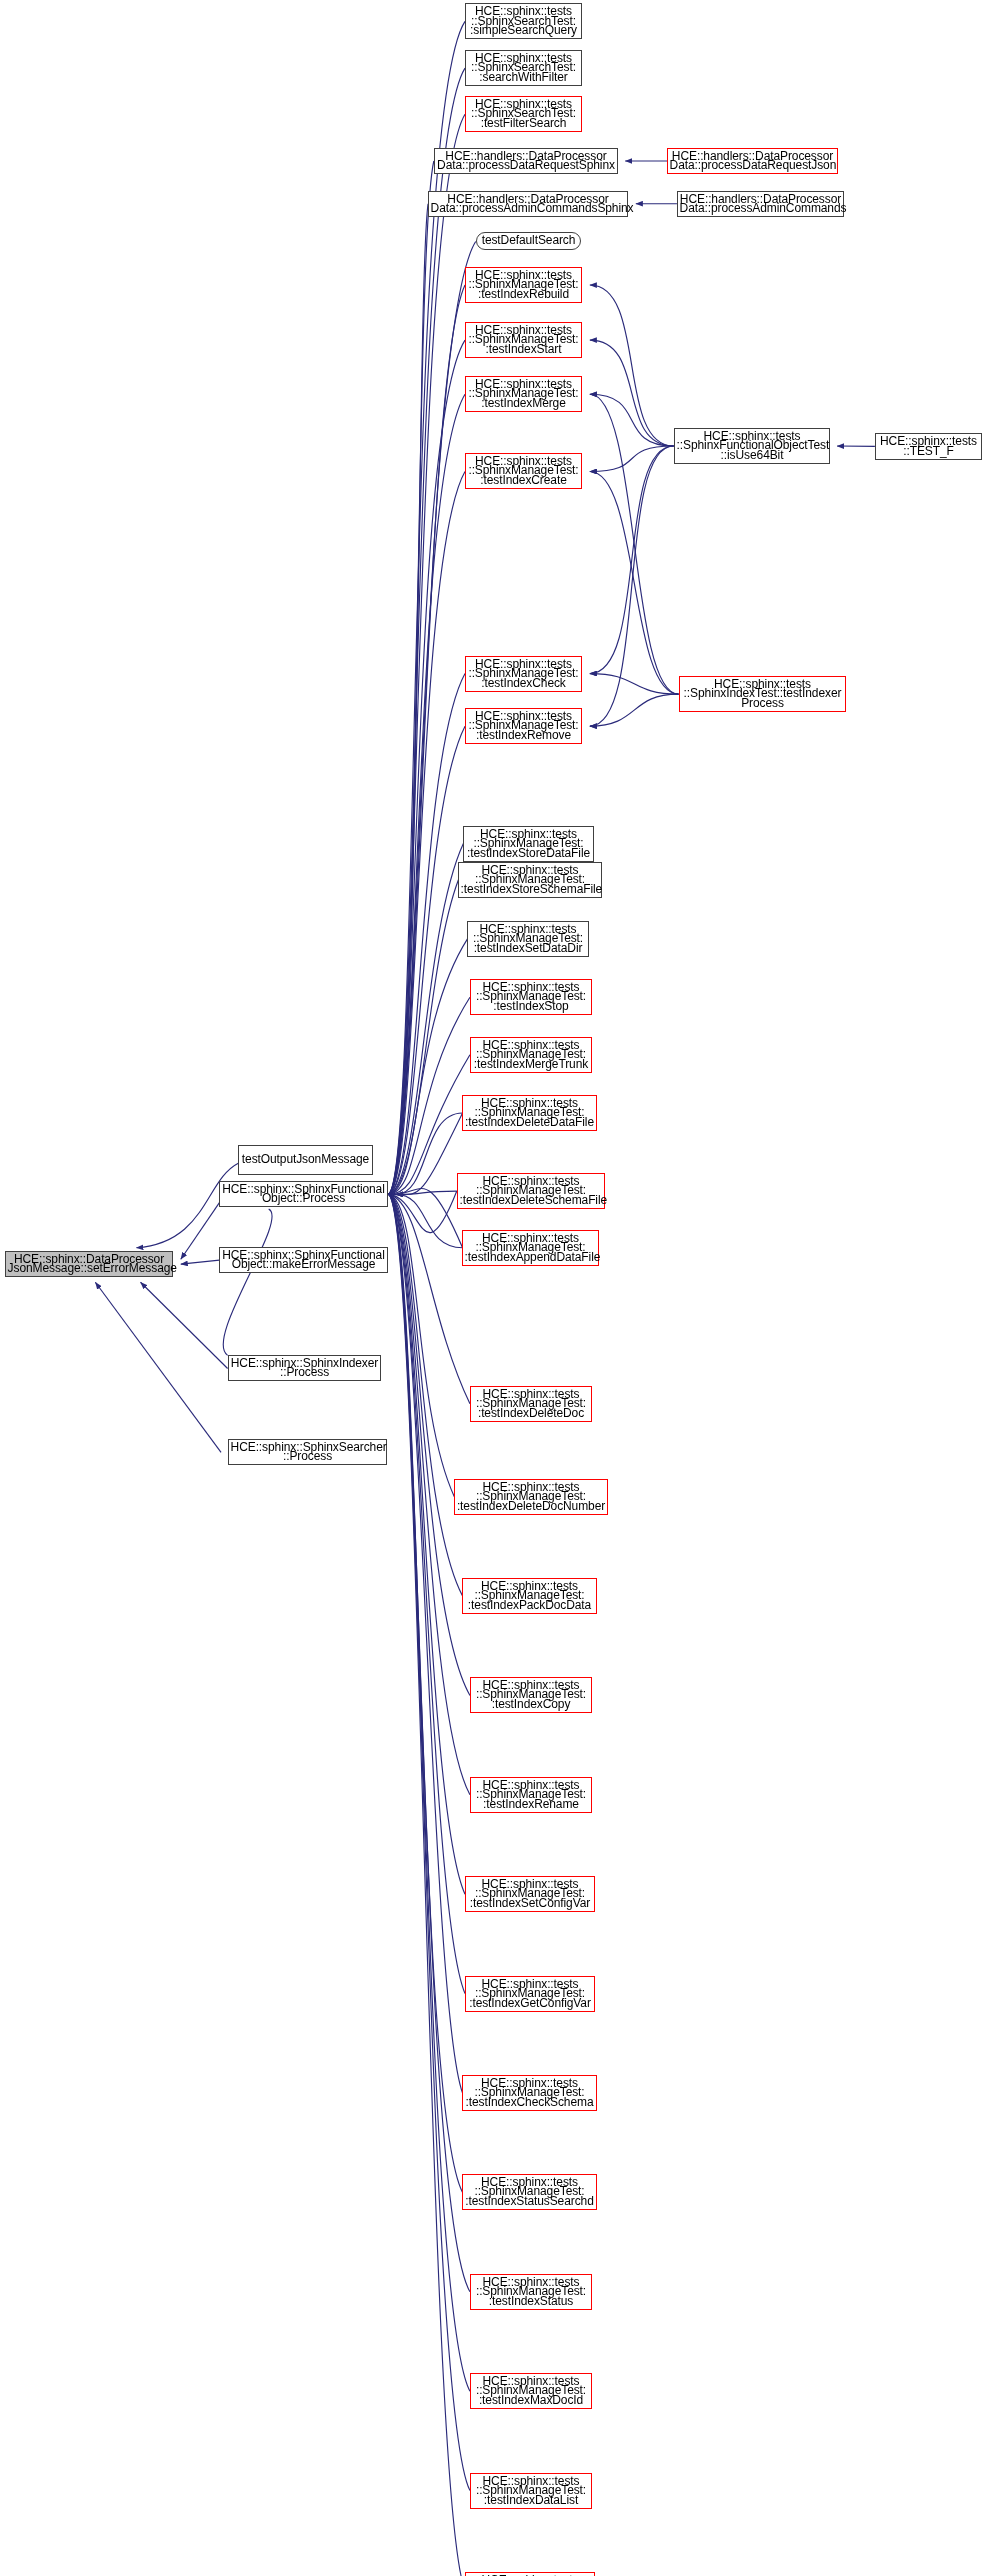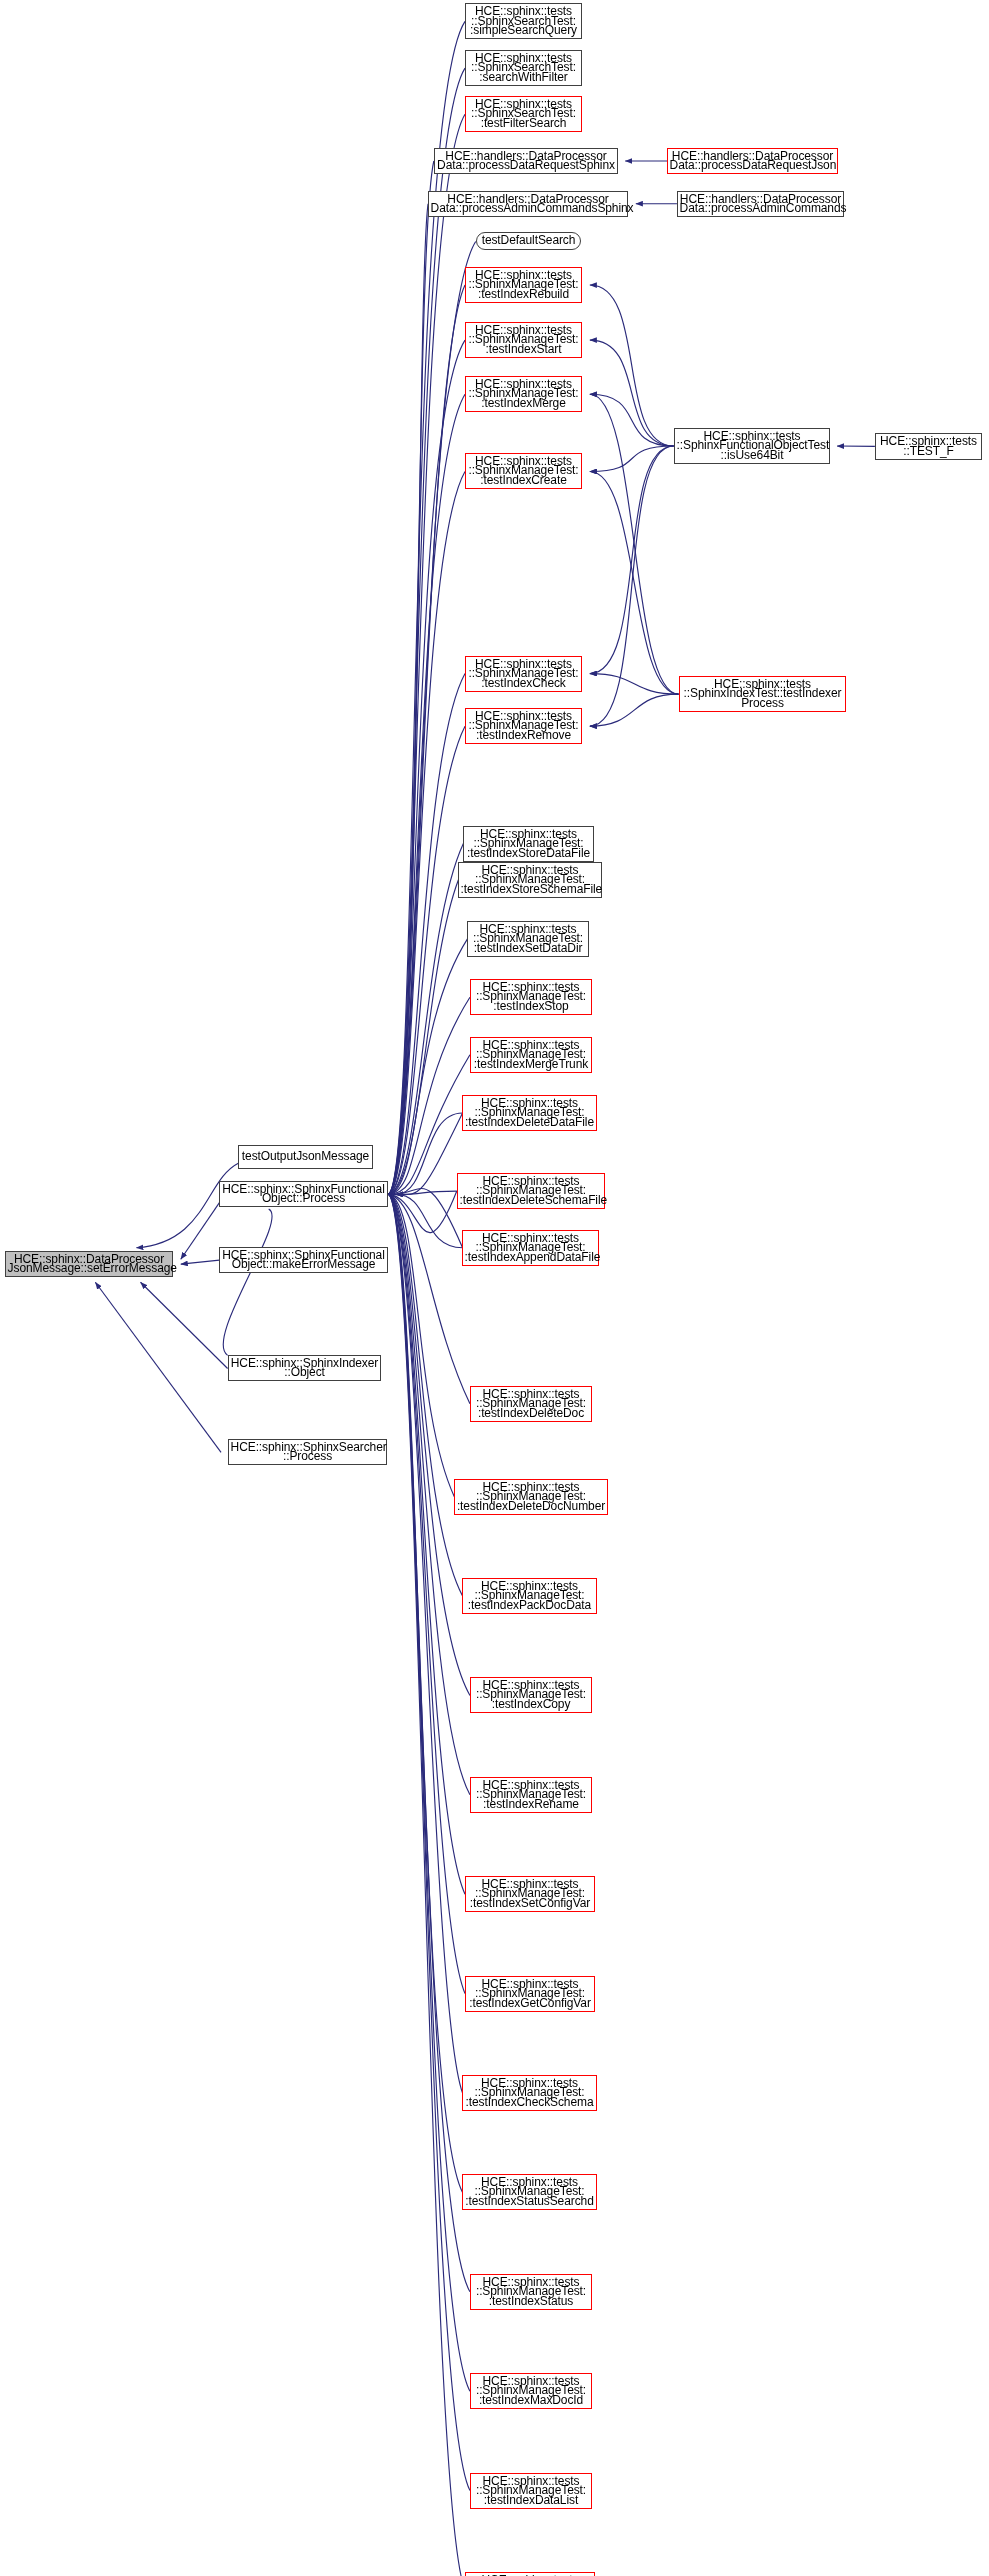--- a/index.html
+++ b/index.html
@@ -156,35 +156,35 @@
 :testIndexSetDataDir</span></div>
     <div class="node red" style="left: 470px; top: 979px; width: 122px; height: 36px;"><span>HCE::sphinx::tests
 ::SphinxManageTest:
 :testIndexStop</span></div>
     <div class="node red" style="left: 470px; top: 1037px; width: 122px; height: 36px;"><span>HCE::sphinx::tests
 ::SphinxManageTest:
 :testIndexMergeTrunk</span></div>
     <div class="node red" style="left: 462px; top: 1095px; width: 135px; height: 36px;"><span>HCE::sphinx::tests
 ::SphinxManageTest:
 :testIndexDeleteDataFile</span></div>
-    <div class="node" style="left: 238px; top: 1145px; width: 135px; height: 24px;"><span>testOutputJsonMessage</span></div>
+    <div class="node" style="left: 238px; top: 1145px; width: 135px; height: 30px;"><span>testOutputJsonMessage</span></div>
     <div class="node" style="left: 219px; top: 1181px; width: 169px; height: 26px;"><span>HCE::sphinx::SphinxFunctional
 Object::Process</span></div>
     <div class="node red" style="left: 457px; top: 1173px; width: 148px; height: 36px;"><span>HCE::sphinx::tests
 ::SphinxManageTest:
 :testIndexDeleteSchemaFile</span></div>
     <div class="node grey" style="left: 5px; top: 1251px; width: 168px; height: 26px;"><span>HCE::sphinx::DataProcessor
 JsonMessage::setErrorMessage</span></div>
     <div class="node" style="left: 219px; top: 1247px; width: 169px; height: 26px;"><span>HCE::sphinx::SphinxFunctional
 Object::makeErrorMessage</span></div>
     <div class="node red" style="left: 462px; top: 1230px; width: 137px; height: 36px;"><span>HCE::sphinx::tests
 ::SphinxManageTest:
 :testIndexAppendDataFile</span></div>
     <div class="node" style="left: 228px; top: 1355px; width: 153px; height: 26px;"><span>HCE::sphinx::SphinxIndexer
-::Object</span></div>
+::Process</span></div>
     <div class="node red" style="left: 470px; top: 1386px; width: 122px; height: 36px;"><span>HCE::sphinx::tests
 ::SphinxManageTest:
 :testIndexDeleteDoc</span></div>
     <div class="node" style="left: 221px; top: 1439px; width: 159px; height: 26px; margin-left: 7px;"><span>HCE::sphinx::SphinxSearcher
 ::Process</span></div>
     <div class="node red" style="left: 454px; top: 1479px; width: 154px; height: 36px;"><span>HCE::sphinx::tests
 ::SphinxManageTest:
 :testIndexDeleteDocNumber</span></div>
     <div class="node red" style="left: 462px; top: 1578px; width: 135px; height: 36px;"><span>HCE::sphinx::tests
 ::SphinxManageTest:

